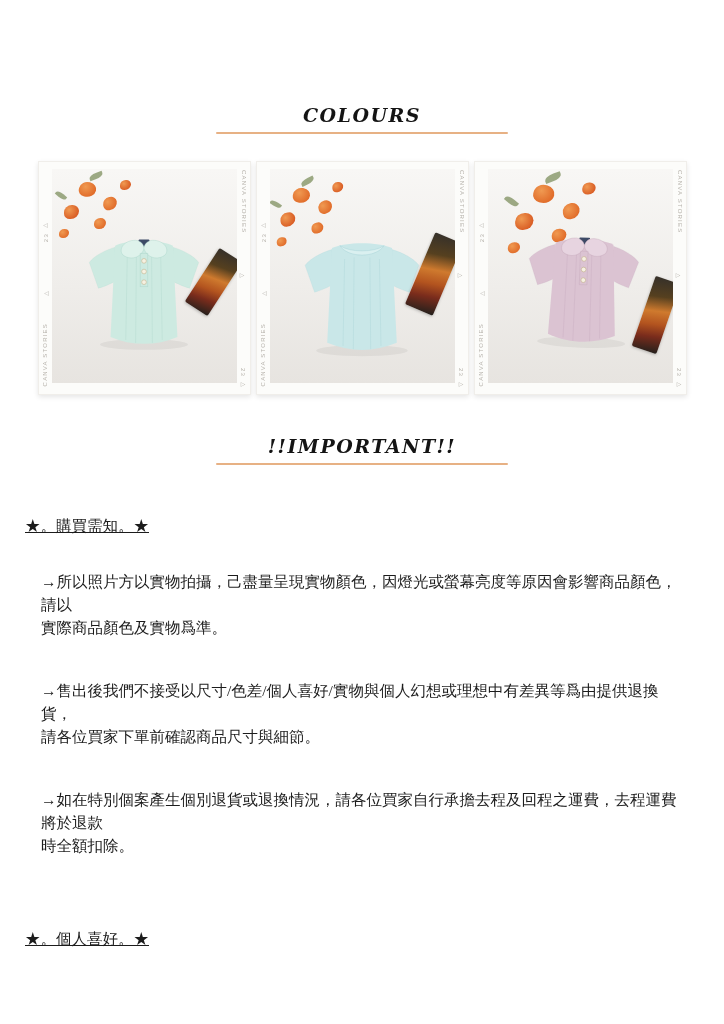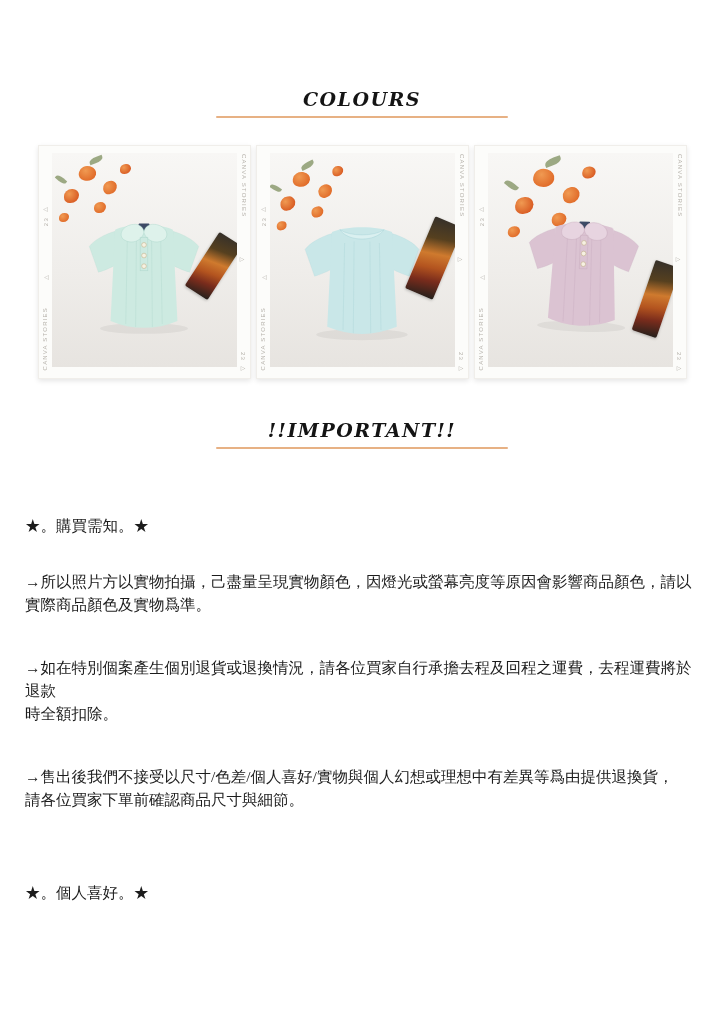--- a/index.html
+++ b/index.html
@@ -6,20 +6,21 @@
   html,body { background:#ffffff; }
   body {
     width:724px; height:1024px; margin:0 auto; overflow:hidden;
     font-family:"Liberation Serif","DejaVu Serif",serif;
     color:#1f1f1f; position:relative;
   }
   .section-title {
     font:italic 700 19px "DejaVu Serif",serif;
     letter-spacing:1.5px; text-align:center; color:#141414;
     line-height:26px;
+    margin-top:16px;
   }
   .colours-title { padding-top:86px; }
   .important-title { margin-top:38px; }
   .title-underline {
     width:292px; height:2px; margin:4px auto 0;
     background:#e7b184; border-radius:1px;
   }
   
   .photos-row {
     display:flex; justify-content:center; gap:5px; margin-top:27px;
@@ -91,23 +92,23 @@
     box-shadow:0 1px 3px rgba(0,0,0,.25);
   }
   .photo-card.pos1 .magazine { right:5%;  top:38%; width:27px; height:64px; transform:rotate(33deg); }
   .photo-card.pos2 .magazine { right:3%;  top:31%; width:30px; height:78px; transform:rotate(23deg); }
   .photo-card.pos3 .magazine { right:2%;  top:51%; width:26px; height:74px; transform:rotate(19deg); }
   
   .notices {
     margin:26px 25px 0; font-size:15.5px; line-height:23px; color:#1c1c1c;
     white-space:pre-line;
   }
-  .star-header { margin:16px 0 10px; }
+  .star-header { margin:0 0 10px;text-decoration:underline; }
   .star-header.shipping { margin-top:30px; }
-  .notice { margin:0 0 17px; }
+  .notice { margin:0 16px 17px; }
 </style>
 </head>
 <body>
 
 <h2 class="section-title colours-title">COLOURS</h2>
 <div class="title-underline" style="background: rgb(231, 177, 132);"></div>
 
 <div class="photos-row">
     <figure class="photo-card pos1" style="--shirt: #cdeae1; --shirt-dark: #9ecfc2; --collar: #def2eb;">
     <span class="film-brand left">CANVA STORIES</span>
@@ -231,21 +232,21 @@
   </figure>
   </div>
 
 <h2 class="section-title important-title">!!IMPORTANT!!</h2>
 <div class="title-underline" style="background: rgb(231, 177, 132);"></div>
 
 <div class="notices">
   <p class="star-header">★。購買需知。★</p>
   <p class="notice">→所以照片方以實物拍攝，己盡量呈現實物顏色，因燈光或螢幕亮度等原因會影響商品顏色，請以
 實際商品顏色及實物爲準。</p>
+  <p class="notice">→售出後我們不接受以尺寸/色差/個人喜好/實物與個人幻想或理想中有差異等爲由提供退換貨，
+請各位買家下單前確認商品尺寸與細節。</p>
   <p class="notice">→如在特別個案產生個別退貨或退換情況，請各位買家自行承擔去程及回程之運費，去程運費將於退款
 時全額扣除。</p>
-  <p class="notice">→售出後我們不接受以尺寸/色差/個人喜好/實物與個人幻想或理想中有差異等爲由提供退換貨，
-請各位買家下單前確認商品尺寸與細節。</p>
   <p class="star-header shipping">★。個人喜好。★</p>
   
   
   
 </div>
 
 </body></html>

